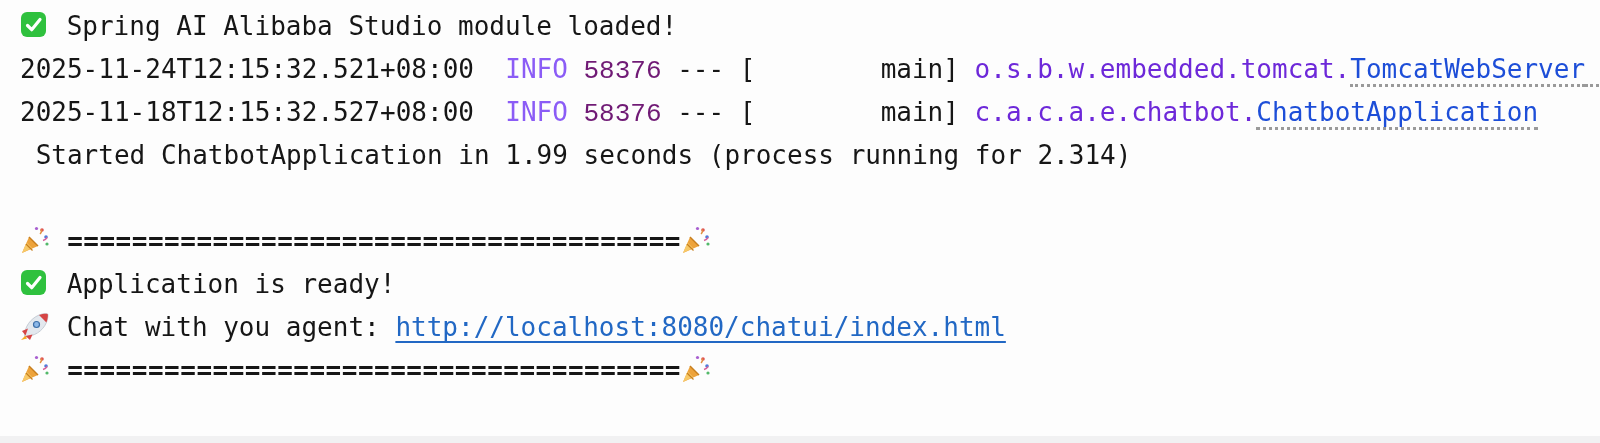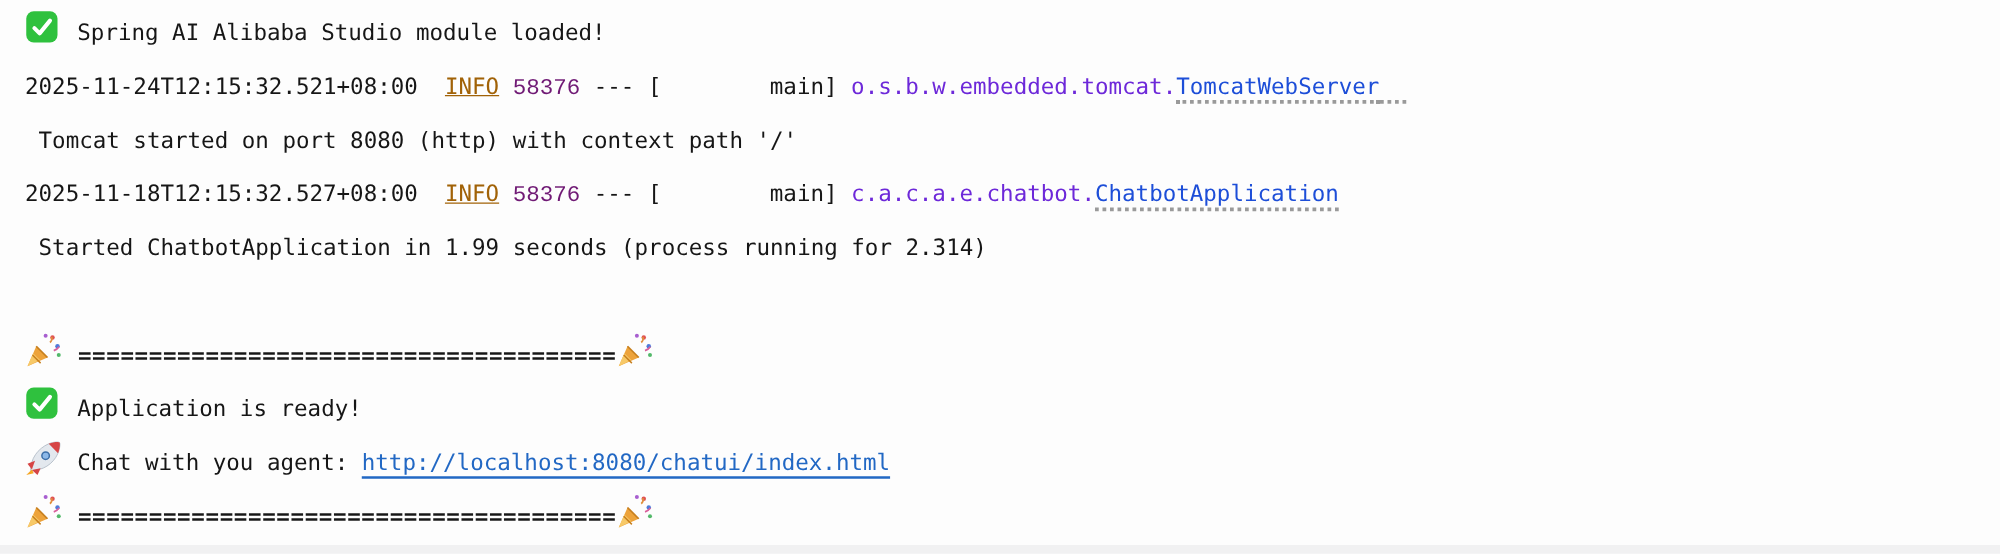--- a/index.html
+++ b/index.html
@@ -5,31 +5,31 @@
   html,body{margin:0;padding:0;}
   body{
     width:1600px;height:443px;
     background:#fdfdfd;
     overflow:hidden;
     position:relative;
     font-family:"DejaVu Sans Mono","Liberation Mono",monospace;
   }
   .console{
     padding:5px 0 0 20px;
-    font-size:18px;
+    font-size:26px;
     color:#161616;
     font-weight:500;
   }
   .line{
     height:43px;
     line-height:43px;
     white-space:pre;
     overflow:hidden;
   }
-  .lvl{color:#a16207;text-decoration:underline;}
+  .lvl{color:#8b5cf6;}
   .pid{color:#701a75;font-family:Liberation Mono, monospace;}
   .logger{color:#6d28d9;}
   .clslink{
     color:#1d4ed8;
     border-bottom:3px dotted #9a9a9a;
     padding-bottom:0px;
     cursor:pointer;
   }
   .url{
     color:#2268c4;
@@ -58,21 +58,20 @@
 
 <div class="console">
 
   <div class="line"><span class="icon"><svg width="28" height="28" viewBox="0 0 28 28">
           <rect x="1" y="2" width="25" height="25" rx="6" fill="#2fc13e"></rect>
           <path d="M7.5 15.5 l4.2 4.2 L20 9.5" stroke="#fff" stroke-width="3.2" fill="none" stroke-linecap="round" stroke-linejoin="round"></path>
         </svg></span><span> Spring AI Alibaba Studio module loaded!</span></div>
 
   <div class="line"><span>2025-11-24T12:15:32.521+08:00  </span><span class="lvl">INFO</span><span class="pid"> 58376</span><span> --- [        main] </span><span class="logger">o.s.b.w.embedded.tomcat.</span><span class="clslink">TomcatWebServer</span><span class="clslink">  </span></div>
 
-  <div class="line"><span> Tomcat started on port 8080 (http) with context path '/'</span></div>
 
   <div class="line"><span>2025-11-18T12:15:32.527+08:00  </span><span class="lvl">INFO</span><span class="pid"> 58376</span><span> --- [        main] </span><span class="logger">c.a.c.a.e.chatbot.</span><span class="clslink">ChatbotApplication</span></div>
 
   <div class="line"><span> Started ChatbotApplication in 1.99 seconds (process running for 2.314)</span></div>
 
   <div class="line"></div>
 
   <div class="line"><span class="icon"><svg width="30" height="30" viewBox="0 0 30 30">
           <polygon points="2,28 9,12 18,21" fill="#eda33b"></polygon>
           <polygon points="2,28 6.5,17.5 12,23" fill="#f7c968"></polygon>

